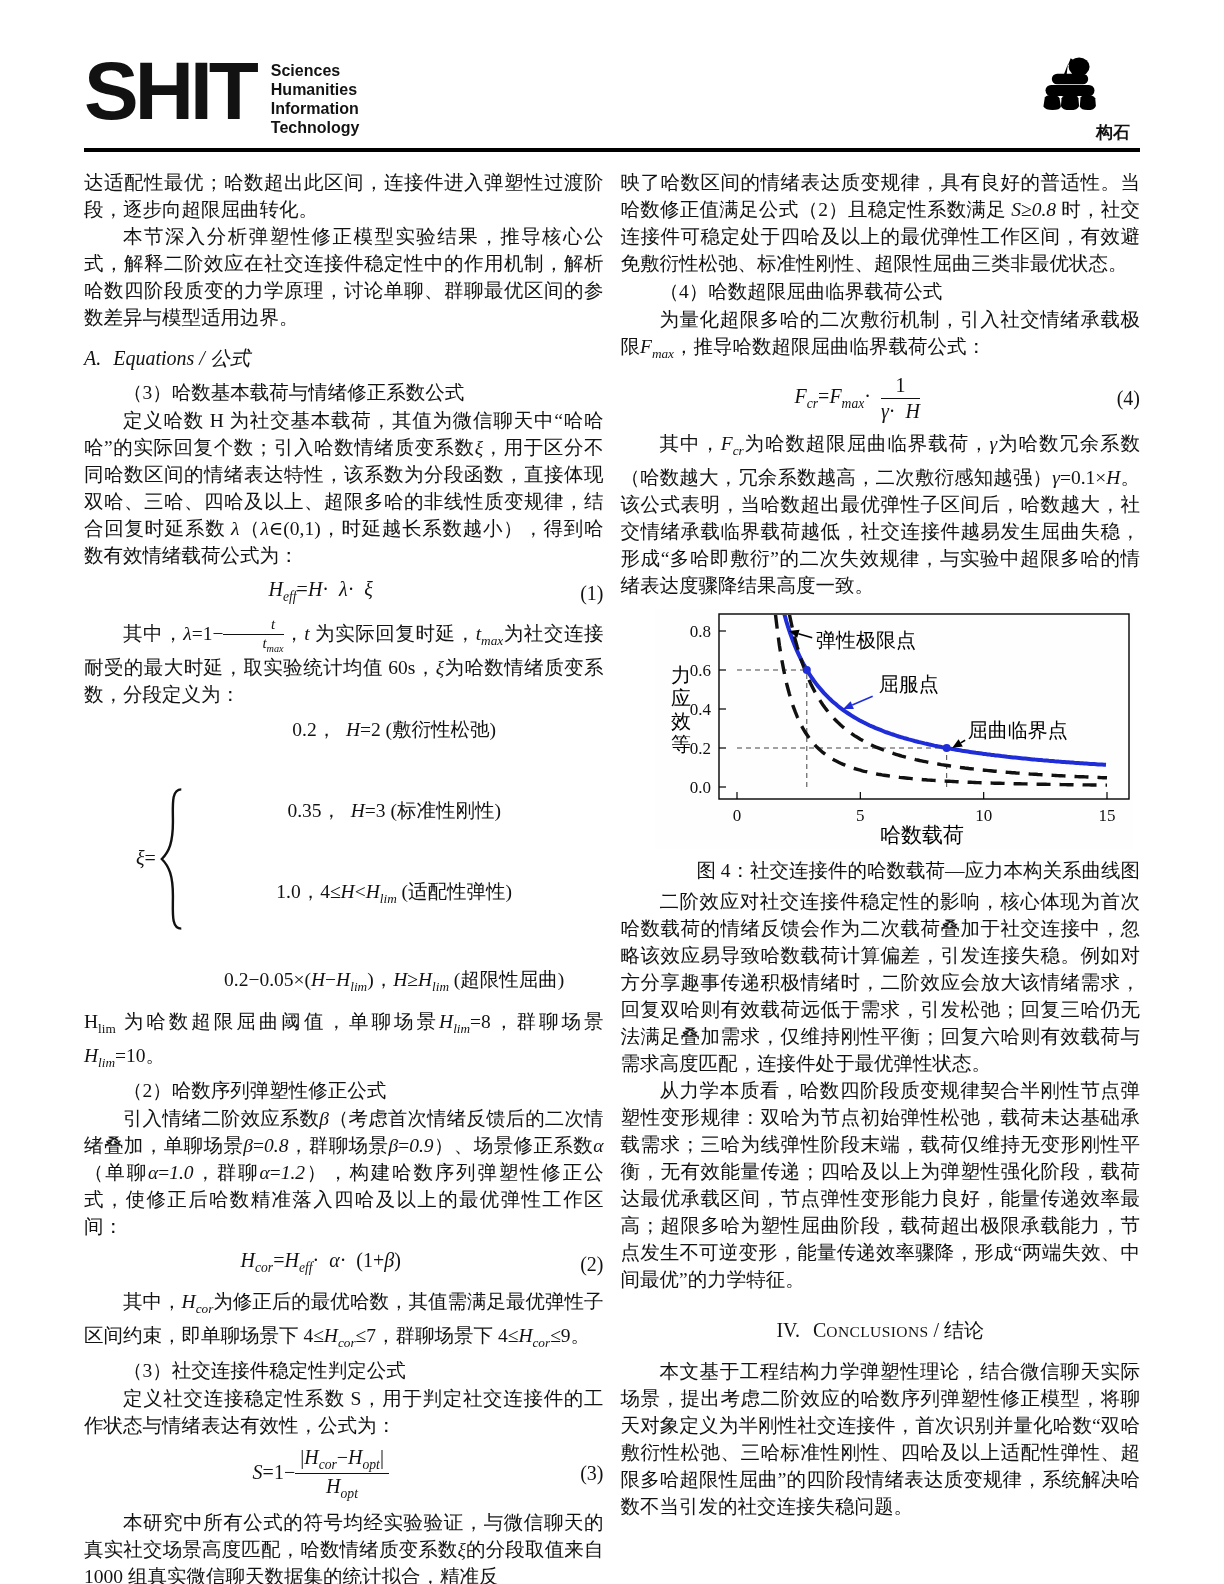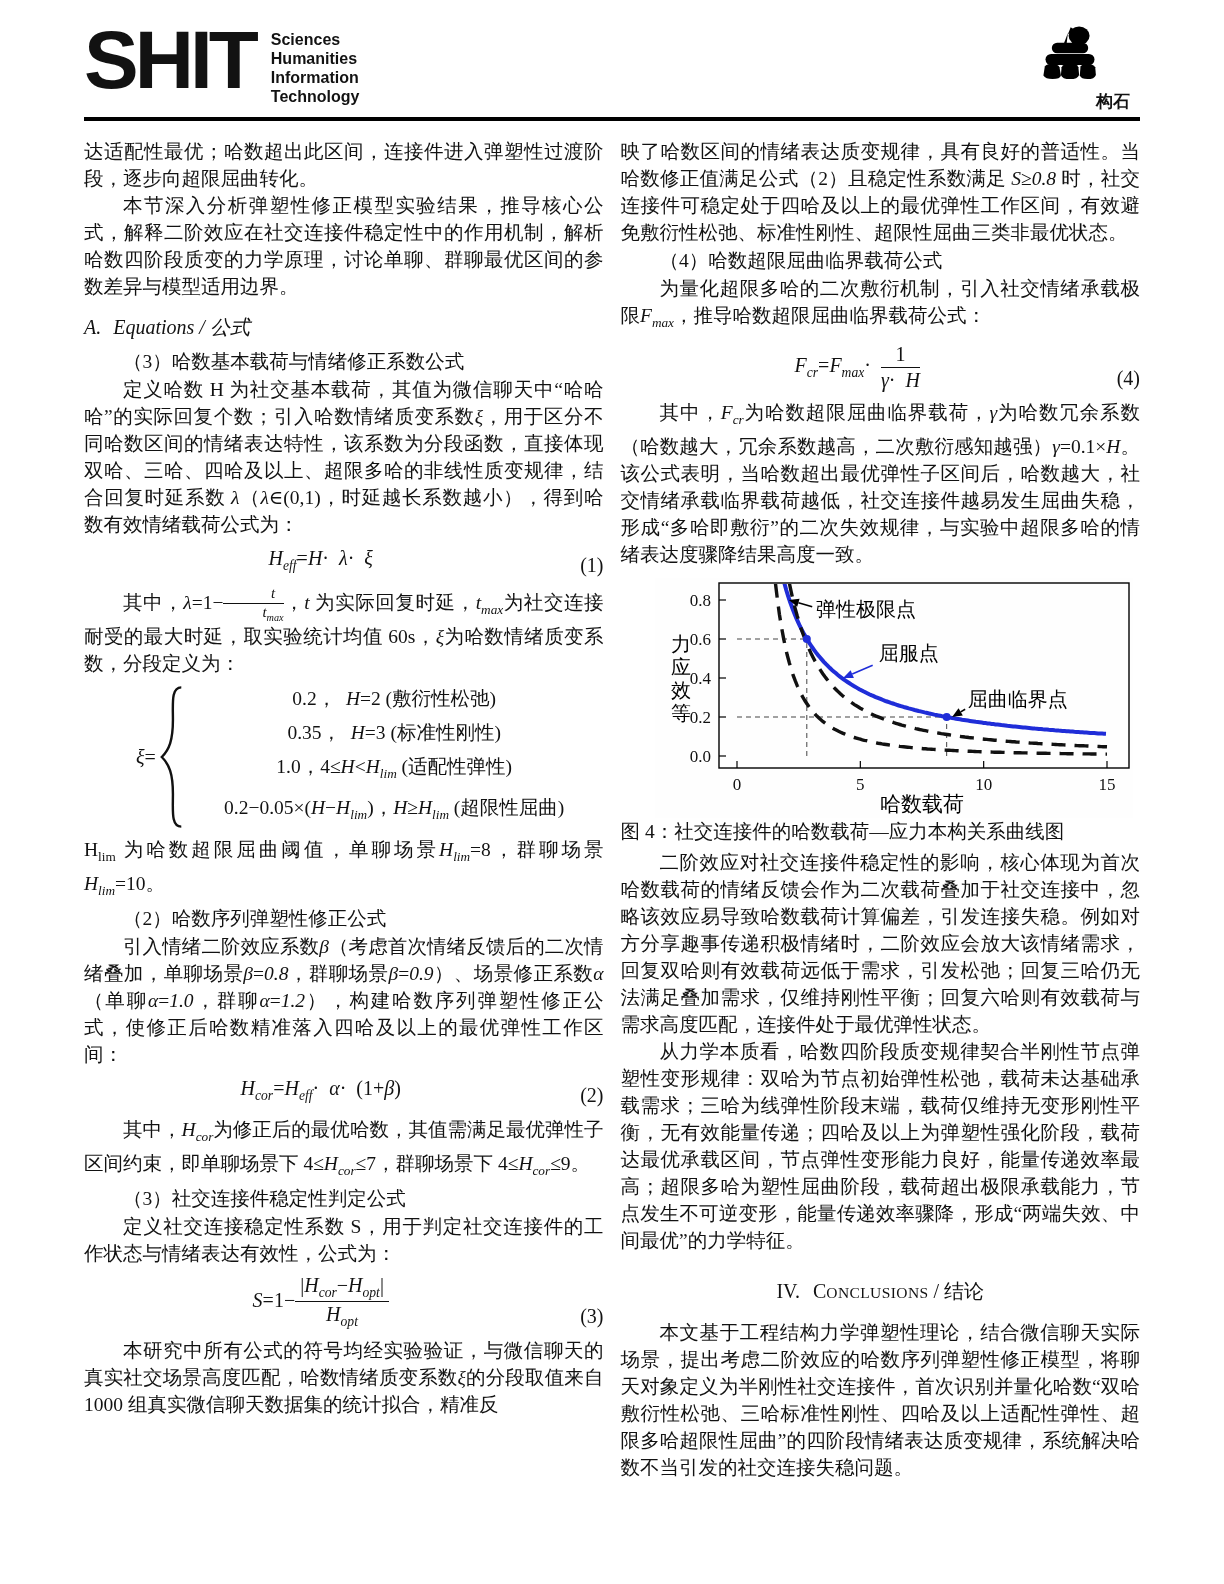--- a/index.html
+++ b/index.html
@@ -1,19 +1,19 @@
 <!DOCTYPE html>
 <html><head>
 <meta charset="utf-8">
 <style>
   html,body{margin:0;padding:0;background:#fff;}
   .page{position:relative;width:1224px;height:1584px;background:#ffffff;overflow:hidden;
         font-family:"Liberation Serif","DejaVu Serif",serif;color:#121212;}
   
-  header{display:flex;justify-content:space-between;align-items:flex-start;padding:23px 84px 0 84px;}
+  header{display:flex;justify-content:space-between;align-items:flex-start;padding:54px 84px 0 84px;}
   .logo-row{display:flex;gap:16px;}
   .logo-text{font-family:"Liberation Sans","DejaVu Sans",sans-serif;font-weight:900;
              font-size:82px;line-height:74px;letter-spacing:-4px;}
   .logo-sub{font-family:"Liberation Sans","DejaVu Sans",sans-serif;font-weight:700;
             font-size:16px;line-height:19px;padding-top:7px;}
   .badge{width:120px;text-align:right;margin-right:10px;}
   .badge svg{display:block;margin:0 auto;}
   .badge-label{font-family:"Liberation Sans","DejaVu Sans",sans-serif;font-weight:700;
                font-size:17px;margin-top:1px;}
   .rule{margin:4px 84px 0 84px;border-bottom:4px solid #000;}
@@ -23,39 +23,39 @@
   p{margin:0;}
   .ind{text-indent:2em;}
   .noind{text-indent:0;}
   .item{text-indent:2em;margin:1px 0;}
   h2.sec{font-weight:400;font-size:20px;text-align:center;margin:24px 0 13px 0;}
   h2.sec .roman{margin-right:13px;}
   h2.sec .sc{font-size:15.5px;letter-spacing:.4px;}
   h3.subsec{font-weight:400;font-style:italic;font-size:20px;margin:14px 0 7px 0;}
   h3.subsec .lbl{margin-right:12px;}
   
-  .eq{display:flex;align-items:flex-end;margin:7px 0;}
+  .eq{display:flex;align-items:center;margin:7px 0;}
   .eq-body{flex:1;text-align:center;font-size:20px;}
   .eq-num{width:46px;text-align:right;font-size:20px;}
   sub{font-size:.68em;}
   .frac{display:inline-block;vertical-align:middle;text-align:center;line-height:1.15;}
   .frac .fn{display:block;border-bottom:1.6px solid #111;padding:0 5px 1px 5px;}
   .frac .fd{display:block;padding-top:1px;}
   .frac.small{font-size:15px;line-height:1.05;}
   
   .pw{display:flex;align-items:center;margin:5px 0 4px 0;}
   .pw-lhs{font-size:20px;margin:0 3px 0 52px;}
-  .pw-rows{flex:1;display:flex;flex-direction:column;}
+  .pw-rows{flex:1;display:flex;flex-direction:column;gap:47px;}
   .pw-row{text-align:center;line-height:34px;font-size:19.5px;}
   
   figure{margin:10px 0 4px 0;}
   #chart-svg{display:block;margin-left:34px;background:#fefefe;}
   #chart-svg text.tick{font-family:"Liberation Serif","DejaVu Serif",serif;fill:#111;}
   #chart-svg text.ann{font-family:"Liberation Serif","DejaVu Serif",serif;fill:#000;}
-  figcaption{text-align:left;font-size:19.5px;margin-top:0;}
+  figcaption{text-align:right;font-size:19.5px;margin-top:8px;}
 </style>
 </head>
 <body>
 
 <div class="page">
 
   <header>
     <div class="logo-row">
       <div class="logo-text">SHIT</div>
       <div class="logo-sub">

